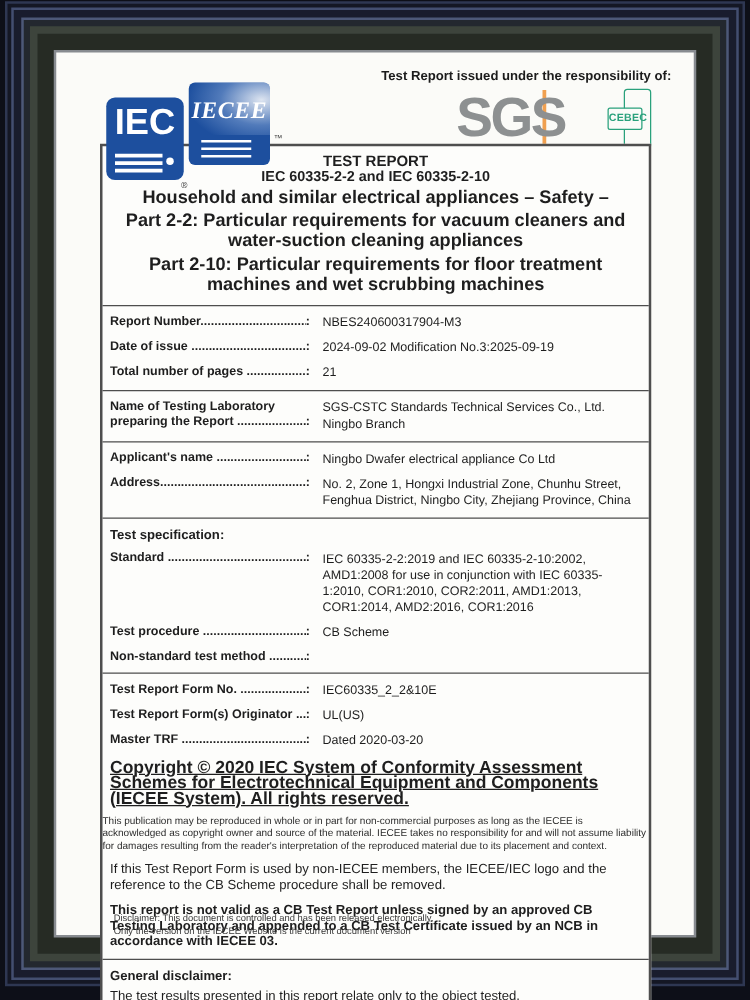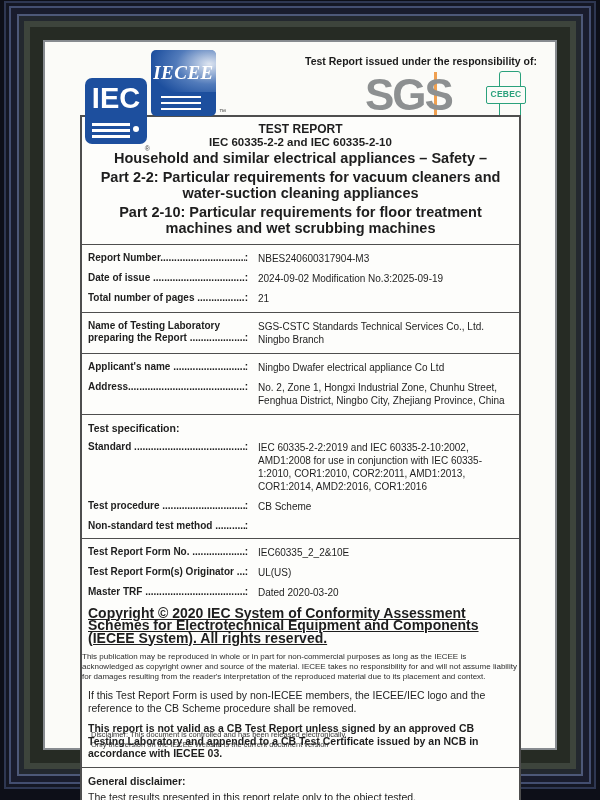--- a/index.html
+++ b/index.html
@@ -39,21 +39,21 @@
     position:absolute; left:0; right:0; top:4px; text-align:center;
     color:#fff; font-weight:bold; font-size:29px; letter-spacing:0px;
   }
   .iec-lines span { position:absolute; left:7px; height:2.6px; background:#fff; width:38px; }
   .iec-lines span:nth-child(1){ top:45px; }
   .iec-lines span:nth-child(2){ top:51px; }
   .iec-lines span:nth-child(3){ top:57px; }
   .iec-dot { position:absolute; left:48px; top:48px; width:6px; height:6px; border-radius:50%; background:#fff; }
   .reg-mark { position:absolute; right:-3px; bottom:-8px; font-size:7px; color:#444; }
   .iecee-box {
-    position:absolute; left:106px; top:8px; width:65px; height:66px;
+    position:absolute; left:106px; top:24px; width:65px; height:66px;
     background:#1d4f9e; border-radius:5px; z-index:5; overflow:hidden;
   }
   .iecee-box::before {
     content:""; position:absolute; left:-10px; top:-28px; width:110px; height:70px;
     background:radial-gradient(ellipse at 62% 60%, rgba(255,255,255,0.85) 0%, rgba(180,205,240,0.35) 34%, rgba(29,79,158,0) 62%);
   }
   .iecee-text {
     position:absolute; left:0; right:0; top:12px; text-align:center;
     color:#fff; font-weight:bold; font-style:italic; font-size:19px;
     font-family:"Liberation Serif", serif; letter-spacing:0.5px;
@@ -75,21 +75,21 @@
   }
   .sgs-hline { position:absolute; left:2px; top:41px; width:112px; height:2.6px; background:#f0a050; }
   .sgs-vline { position:absolute; left:113px; top:-3px; width:2.6px; height:50px; background:#f0a050; }
   
   .cebec { position:absolute; left:441px; top:29px; width:48px; height:48px; }
   .cebec-v {
     position:absolute; left:13px; top:0; width:22px; height:48px;
     border:1.8px solid #2aa17c; border-radius:3px; box-sizing:border-box;
   }
   .cebec-label {
-    position:absolute; left:0; top:15px; width:40px; height:18px; box-sizing:border-box;
+    position:absolute; left:0; top:15px; width:28px; height:18px; box-sizing:border-box;
     background:#fbfbf8; border:1.8px solid #2aa17c; border-radius:2px;
     color:#2aa17c; font-size:8.5px; font-weight:bold; text-align:center; line-height:14px;
     letter-spacing:0.2px;
   }
   
   .doc-table {
     position:absolute; left:35px; top:73px; width:441px; box-sizing:border-box;
     border:2px solid #4e4e4e; background:#fdfdfb; color:#1e1e1e;
   }
   .title-block { border-bottom:1.5px solid #4e4e4e; padding:5px 6px 7px; text-align:center; }

